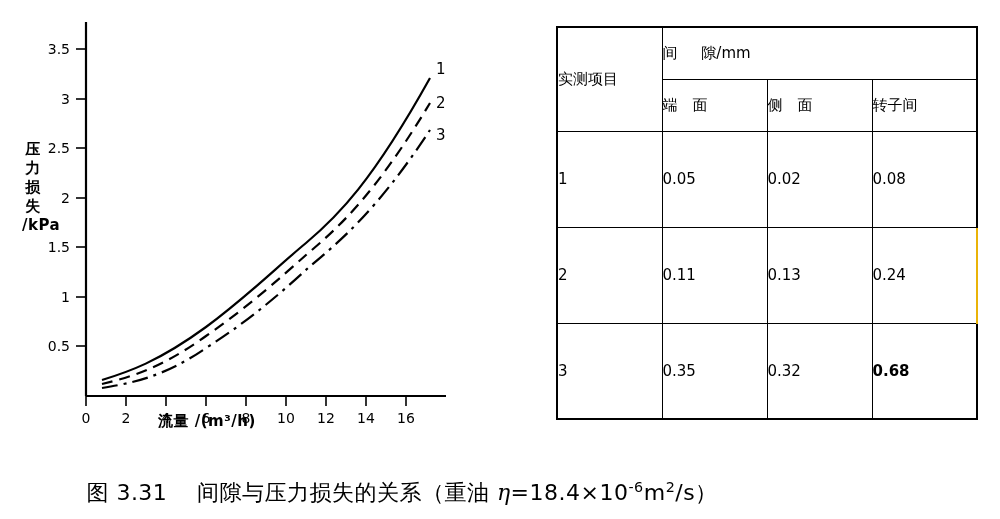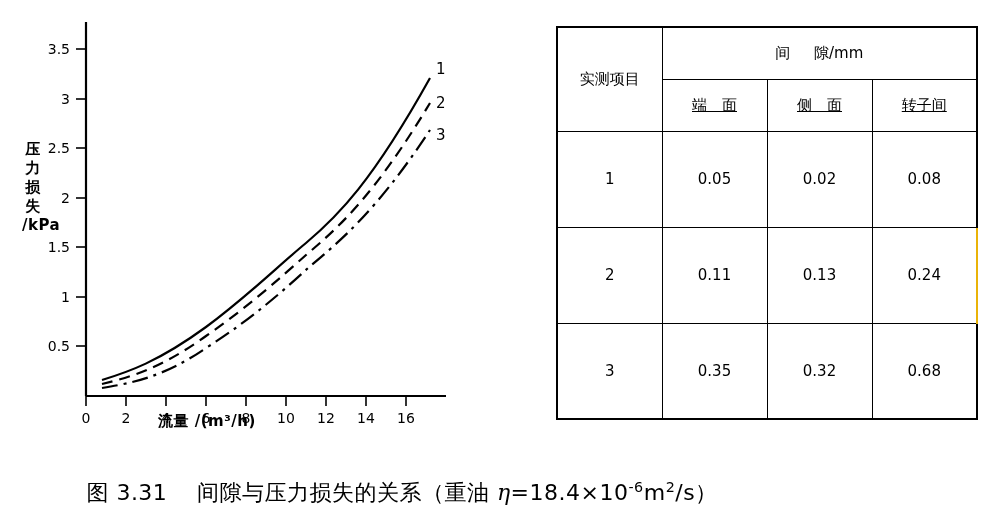--- a/index.html
+++ b/index.html
@@ -66,31 +66,31 @@
     height: 392px;
   }
   table.data-table {
     border-collapse: collapse;
     width: 420px;
     height: 392px;
     table-layout: fixed;
   }
   table.data-table td {
     border: 1px solid #000;
-    text-align: center;
+    text-align: left;
     vertical-align: middle;
     font-family: "DejaVu Sans", sans-serif;
     font-size: 15px;
     padding: 0;
   }
   td.outer-top    { border-top-width: 2px; }
   td.outer-bottom { border-bottom-width: 2px; }
   td.outer-left   { border-left-width: 2px; }
   td.outer-right  { border-right-width: 2px; }
-  td.thick-bottom { border-bottom-width: 2px; text-decoration: underline; }
+  td.thick-bottom { border-bottom-width: 2px; }
   td.no-left  { border-left: none; margin-left: 20px; }
   td.no-top   { border-top: none; }
   .gap-head-spacer { letter-spacing: 0; }
   .cjk {
     font-family: "DejaVu Sans", sans-serif;
   }
   .num {
     font-family: "DejaVu Sans", sans-serif;
     font-size: 15px;
   }
@@ -221,21 +221,21 @@
         <td><span class="num">0.13</span></td>
         <td class="outer-right" style="border-right:2px solid #eab308;"><span class="num">0.24</span></td>
       </tr>
 
       <tr style="height:96px">
         <td class="outer-left outer-bottom" style="border-left:2px solid #000;border-bottom:2px solid #000;">
           <span class="num">3</span>
         </td>
         <td class="outer-bottom" style="border-bottom:2px solid #000;"><span class="num">0.35</span></td>
         <td class="outer-bottom" style="border-bottom:2px solid #000;"><span class="num">0.32</span></td>
-        <td class="outer-bottom outer-right" style="border-bottom:2px solid #000;border-right:2px solid #000;"><span class="num">0.68</span></td>
+        <td class="outer-bottom outer-right" style="border-bottom:2px solid #000;border-right:2px solid #000;font-weight:bold;"><span class="num">0.68</span></td>
       </tr>
     </tbody>
   </table>
 </div>
 
 <div id="caption">
   <span>图 3.31</span>
   <span style="display:inline-block;width:22px"></span><span>间隙与压力损失的关系（重油 </span><span class="it">η</span><span>=18.4×10</span><sup>-6</sup><span>m</span><sup>2</sup><span>/s）</span>
 </div>
 

